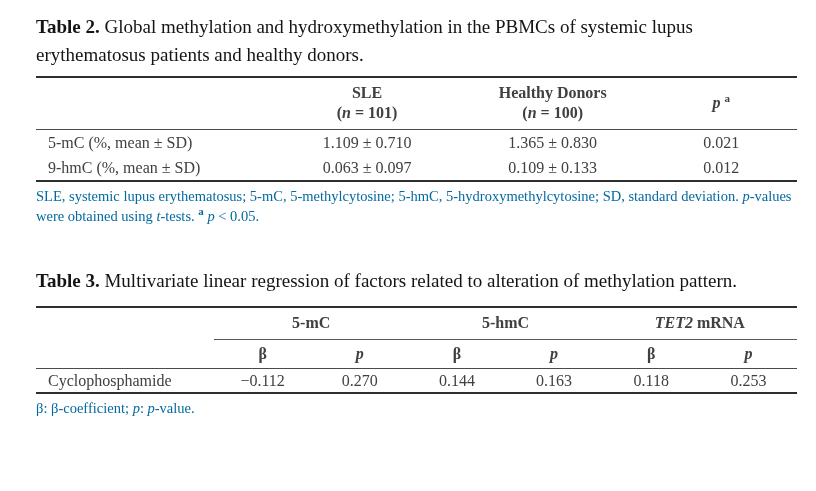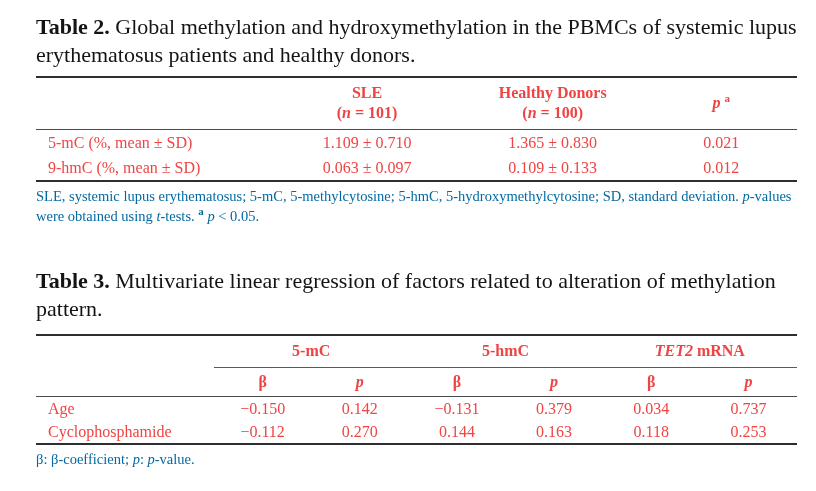--- a/index.html
+++ b/index.html
@@ -8,33 +8,33 @@
     background: #ffffff;
     color: #1a1a1a;
     font-family: "Liberation Serif", "DejaVu Serif", serif;
     overflow: hidden;
   }
   .page {
     width: 816px; height: 491px;
     padding: 13px 19px 0 36px;
   }
   .caption {
-    font-size: 22px;
+    font-size: 19px;
     line-height: 28px;
     color: #141414;
   }
   .caption b { font-weight: bold; }
   .t3caption { margin-top: 41px; }
 
   table {
     width: 761px;
     border-collapse: collapse;
     table-layout: fixed;
     font-size: 16px;
-    color: #ef4444;
+    color: #404040;
   }
   .t2 { margin-top: 7px; border-top: 2px solid #2e2e2e; border-bottom: 2px solid #2e2e2e; }
   .t2 thead tr { border-bottom: 1.5px solid #4a4a4a; }
   .t2 thead th { font-weight: bold; padding: 5px 0 6px 0; line-height: 20px; vertical-align: middle; }
   .t2 tbody td { height: 25px; line-height: 25px; text-align: center; }
   .t2 .lbl { text-align: left; padding-left: 12px; }
 
   .t3 { margin-top: 11px; border-top: 2px solid #2e2e2e; border-bottom: 2px solid #2e2e2e; }
   .t3 .grow th { height: 32px; font-weight: bold; vertical-align: middle; }
   .t3 .grow .spanhead { border-bottom: 1.5px solid #5a5a5a; }
@@ -123,29 +123,20 @@
         <th>β</th>
         <th class="psym">p</th>
         <th>β</th>
         <th class="psym">p</th>
         <th>β</th>
         <th class="psym">p</th>
       </tr>
     </thead>
     <tbody>
       <tr>
-        <td class="lbl">Age</td>
-        <td>−0.150</td>
-        <td>0.142</td>
-        <td>−0.131</td>
-        <td>0.379</td>
-        <td>0.034</td>
-        <td>0.737</td>
-      </tr>
-      <tr>
         <td class="lbl">Cyclophosphamide</td>
         <td>−0.112</td>
         <td>0.270</td>
         <td>0.144</td>
         <td>0.163</td>
         <td>0.118</td>
         <td>0.253</td>
       </tr>
     </tbody>
   </table>

